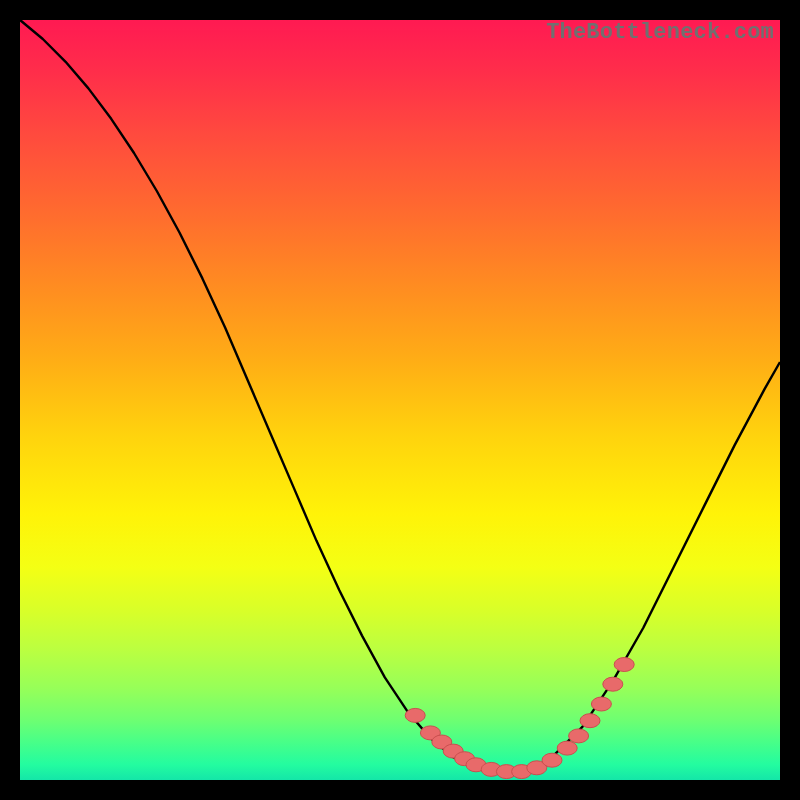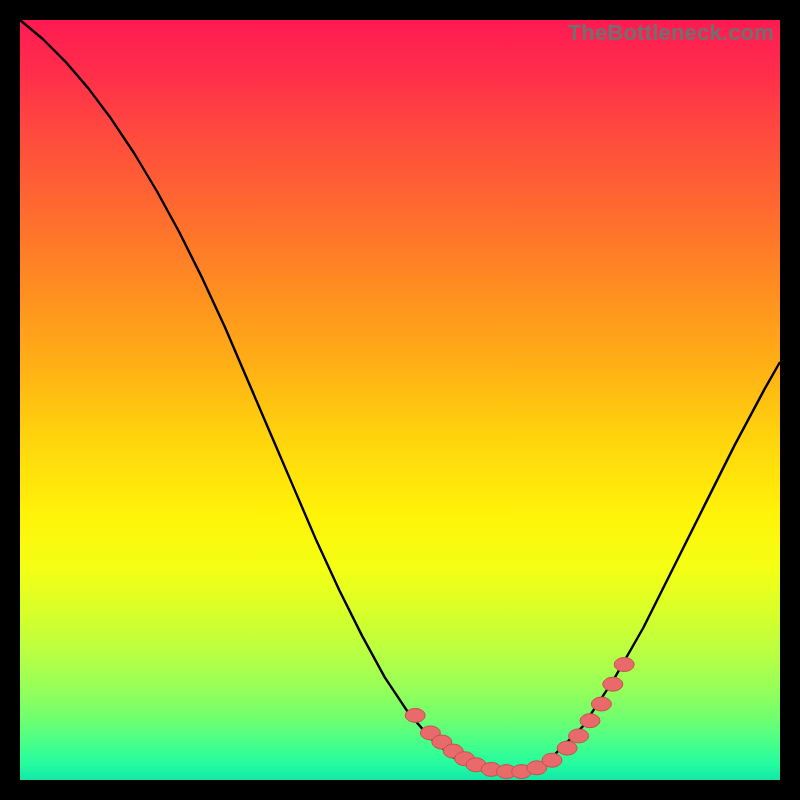--- a/index.html
+++ b/index.html
@@ -53,20 +53,21 @@
   }
   .watermark {
     position: absolute;
     top: 0px;
     right: 6px;
     color: #707070;
     font-size: 22px;
     font-weight: 600;
     letter-spacing: 0.2px;
     user-select: none;
+    font-family: Liberation Mono, monospace;
   }
 </style>
 </head>
 <body>
 
 <div class="frame">
   <div class="plot-area"></div>
 
   <svg class="curve" viewBox="0 0 760 760" preserveAspectRatio="none">
     <path id="curve-path" fill="none" stroke="#000" stroke-width="2.4" stroke-linejoin="round" d="M0.0 0.0 L22.8 19.0 L45.6 41.8 L68.4 68.4 L91.2 98.8 L114.0 133.0 L136.8 171.0 L159.6 212.8 L182.4 258.4 L205.2 307.8 L228.0 361.0 L250.8 414.2 L273.6 467.4 L296.4 520.6 L319.2 570.0 L342.0 615.6 L364.8 657.4 L387.6 691.6 L410.4 718.2 L433.2 737.2 L456.0 748.6 L471.2 752.4 L486.4 752.4 L501.6 750.9 L516.8 746.3 L532.0 737.2 L562.4 706.8 L592.8 661.2 L623.2 608.0 L653.6 547.2 L684.0 486.4 L714.4 425.6 L744.8 368.6 L760.0 342.0"></path>

